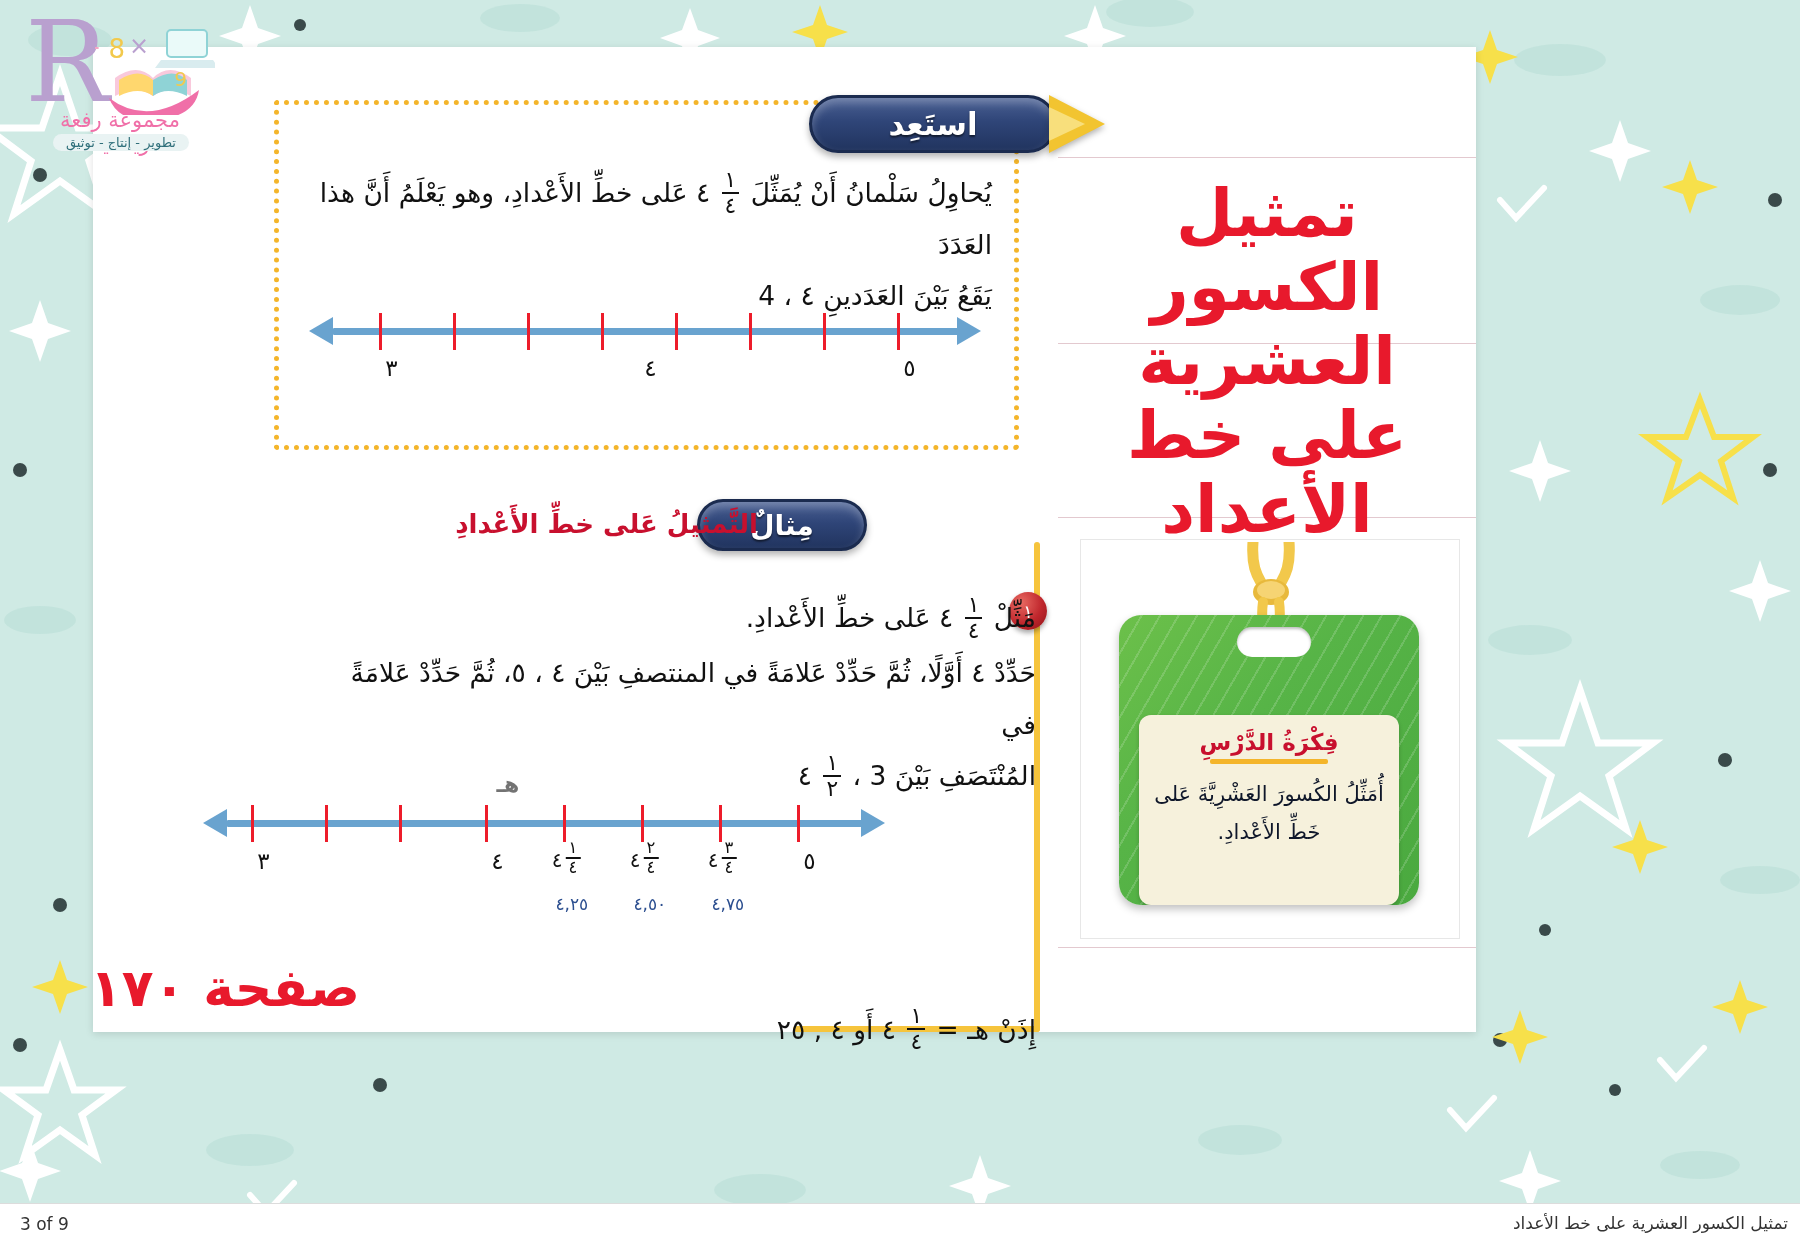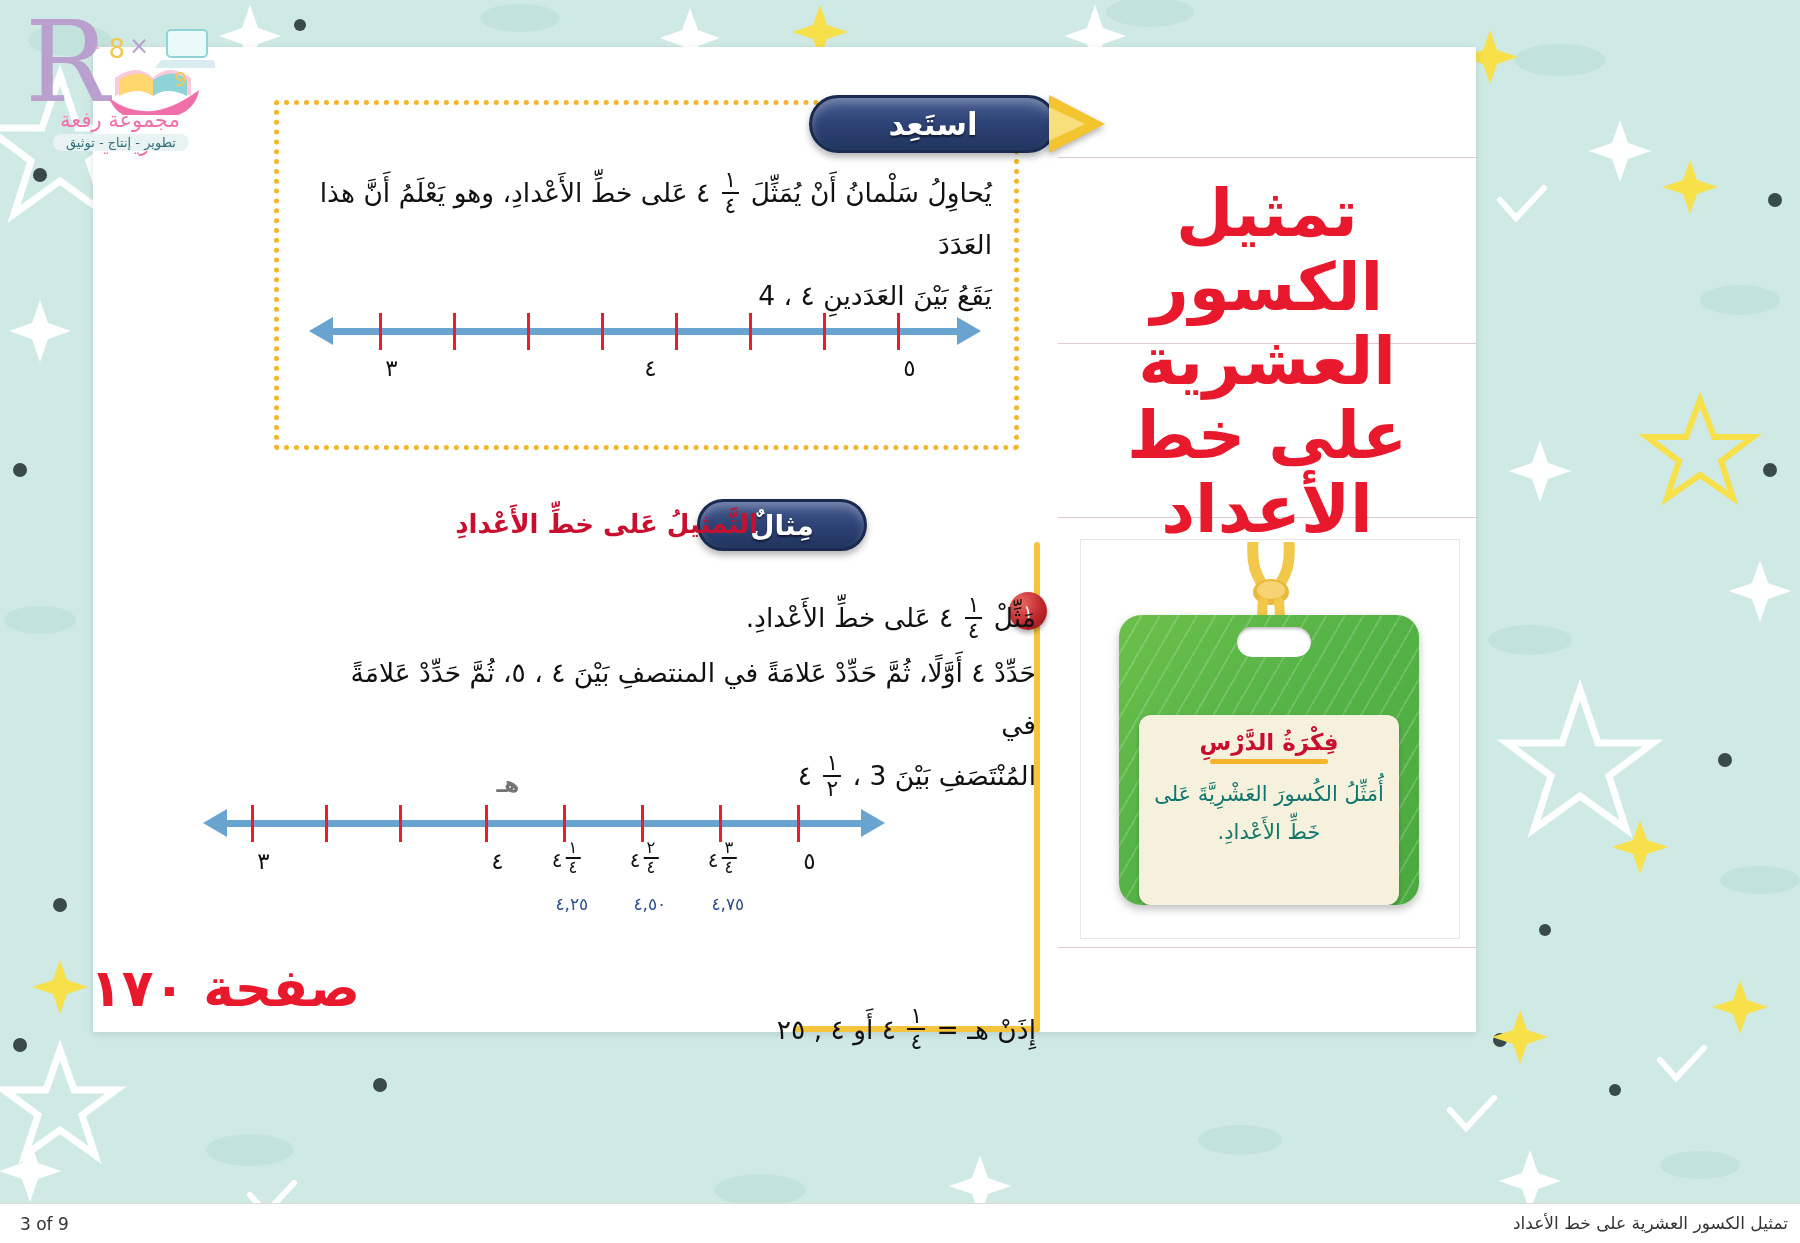--- a/index.html
+++ b/index.html
@@ -167,21 +167,21 @@
     background:#f6f1dc; border-radius:12px; z-index:4;
     box-shadow:0 2px 4px rgba(0,0,0,.2);
     padding:14px 14px 0;
     margin-top:32px;
   }
   #idea-heading {
     color:#c8102e; font-size:23px; font-weight:bold;
     text-align:center; direction:rtl;
   }
   #idea-underline { width:118px; height:5px; background:#f4b52a; margin:4px auto 12px; border-radius:2px; }
-  #idea-text { font-size:21px; direction:rtl; text-align:center; line-height:1.8; color:#0f766e; }
+  #idea-text { font-size:21px; direction:rtl; text-align:center; line-height:1.8; color:#0f172a; }
 
   
   #page-stamp {
     position:absolute; left:90px; top:958px;
     color:#e8192c; font-size:52px; font-weight:bold; direction:rtl;
     z-index:20;
     font-family:"DejaVu Sans","Liberation Sans",sans-serif;
   }
 
   

